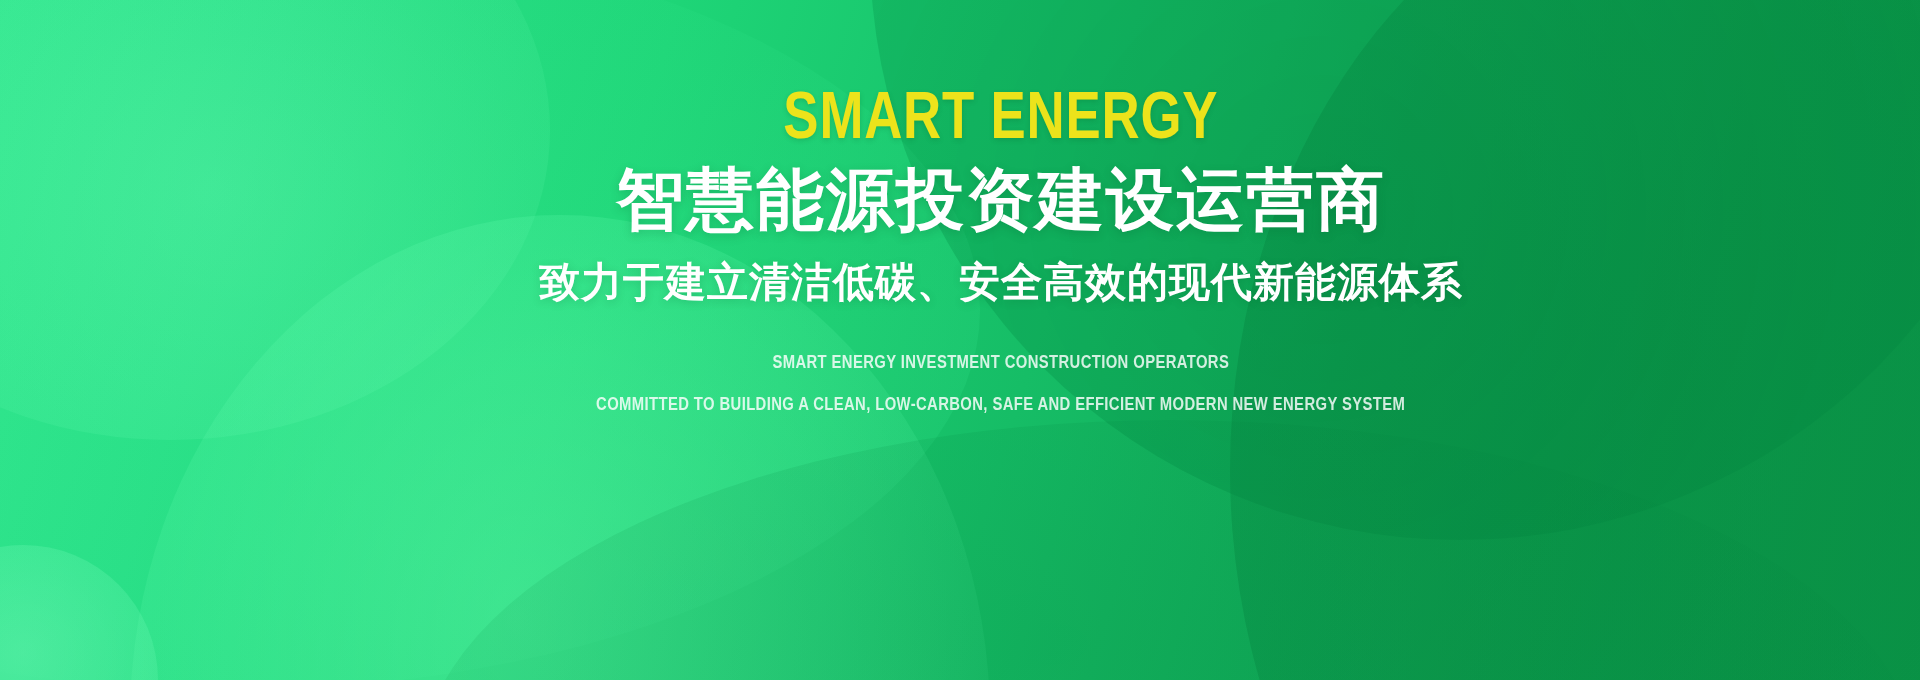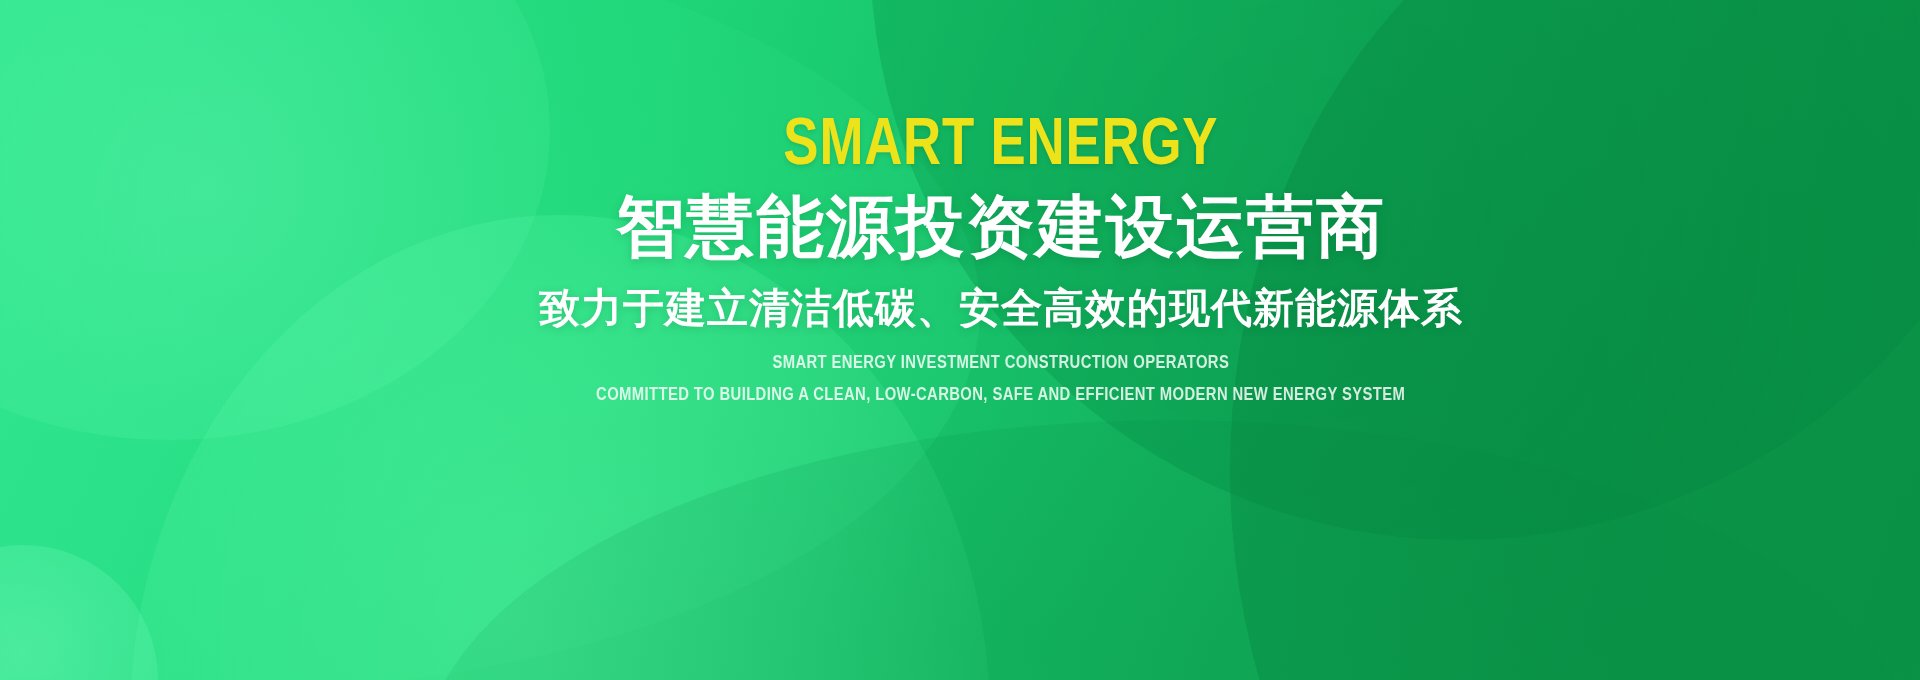--- a/index.html
+++ b/index.html
@@ -130,40 +130,40 @@
     position:absolute;
     left:0;
     top:0;
     width:1920px;
     height:680px;
     display:flex;
     flex-direction:column;
     align-items:center;
     justify-content:flex-start;
     padding-left:82px;      
-    padding-top:108px;
+    padding-top:82px;
     z-index:5;
   }
 
   .eyebrow {
     font-family:"Liberation Sans Narrow","Liberation Sans", sans-serif;
     font-weight:bold;
     font-size:66px;
     line-height:1.0;
     letter-spacing:1px;
     color:#ece31b;
     transform:scaleX(0.80);
     transform-origin:center;
     white-space:nowrap;
     text-shadow:0 2px 6px rgba(0,80,36,0.18);
   }
 
   .headline {
     margin-top:16px;
-    font-family:Liberation Sans, sans-serif;
+    font-family:Liberation Serif, serif;
     font-weight:bold;
     font-size:68px;
     line-height:1.06;
     letter-spacing:2px;
     color:#ffffff;
     white-space:nowrap;
     text-shadow:0 3px 10px rgba(0,85,40,0.22);
   }
 
   .subheadline {
@@ -172,25 +172,25 @@
     font-weight:bold;
     font-size:41px;
     line-height:1.1;
     letter-spacing:1px;
     color:#ffffff;
     white-space:nowrap;
     text-shadow:0 2px 8px rgba(0,85,40,0.20);
   }
 
   .caption-wrap {
-    margin-top:20px;
+    margin-top:46px;
     display:flex;
     flex-direction:column;
     align-items:center;
-    gap:10px;
+    gap:20px;
   }
 
   .caption {
     font-family:"Liberation Sans Narrow","Liberation Sans", sans-serif;
     font-weight:bold;
     font-size:19px;
     letter-spacing:0.5px;
     color:rgba(255,255,255,0.82);
     transform:scaleX(0.78);
     transform-origin:center;

